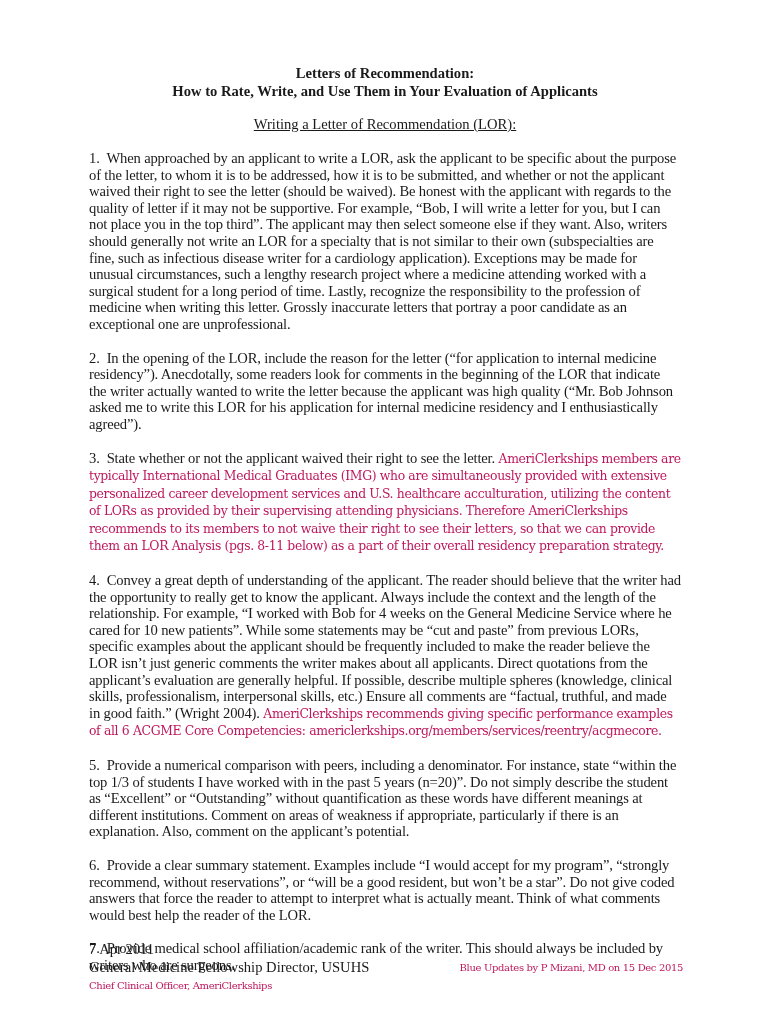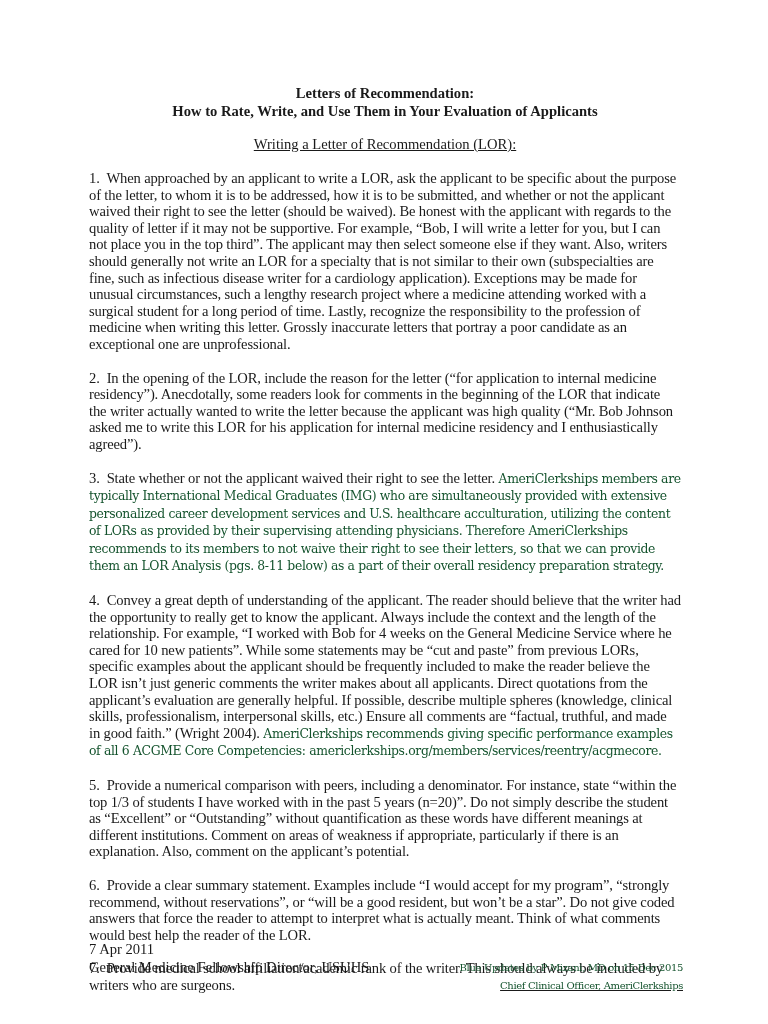--- a/index.html
+++ b/index.html
@@ -11,21 +11,21 @@
     width: 768px;
     height: 1024px;
     position: relative;
     overflow: hidden;
     font-family: "Liberation Serif", "DejaVu Serif", serif;
     color: #1a1a1a;
   }
   .page {
     position: absolute;
     left: 89px;
-    top: 84px;
+    top: 64px;
     width: 592px;
   }
   .title {
     text-align: center;
     font-weight: bold;
     font-size: 14.6px;
     line-height: 18px;
     margin: 0;
   }
   .section-heading {
@@ -35,41 +35,39 @@
     text-decoration: underline;
     text-align: center;
   }
   .para {
     font-size: 14.6px;
     line-height: 16.6px;
     margin: 0;
     letter-spacing: -0.15px;
   }
   .blue {
-    color: #14532d;
+    color: #be185d;
     font-family: "DejaVu Serif", "Liberation Serif", serif;
     font-size: 12.4px;
     letter-spacing: -0.35px;
   }
   .footer {
     position: absolute;
     left: 89px;
     top: 941px;
     width: 594px;
     font-size: 14.6px;
     line-height: 17.5px;
   }
   .footer-row {
     display: flex;
     justify-content: space-between;
     white-space: nowrap;
   }
   .footer-right {
-    text-align: right;
-    text-decoration: underline;
   }
   .footer .blue {
     font-size: 10px;
   }
 </style>
 </head>
 <body>
 
 <div class="page">
   <p class="title">Letters of Recommendation:</p>

